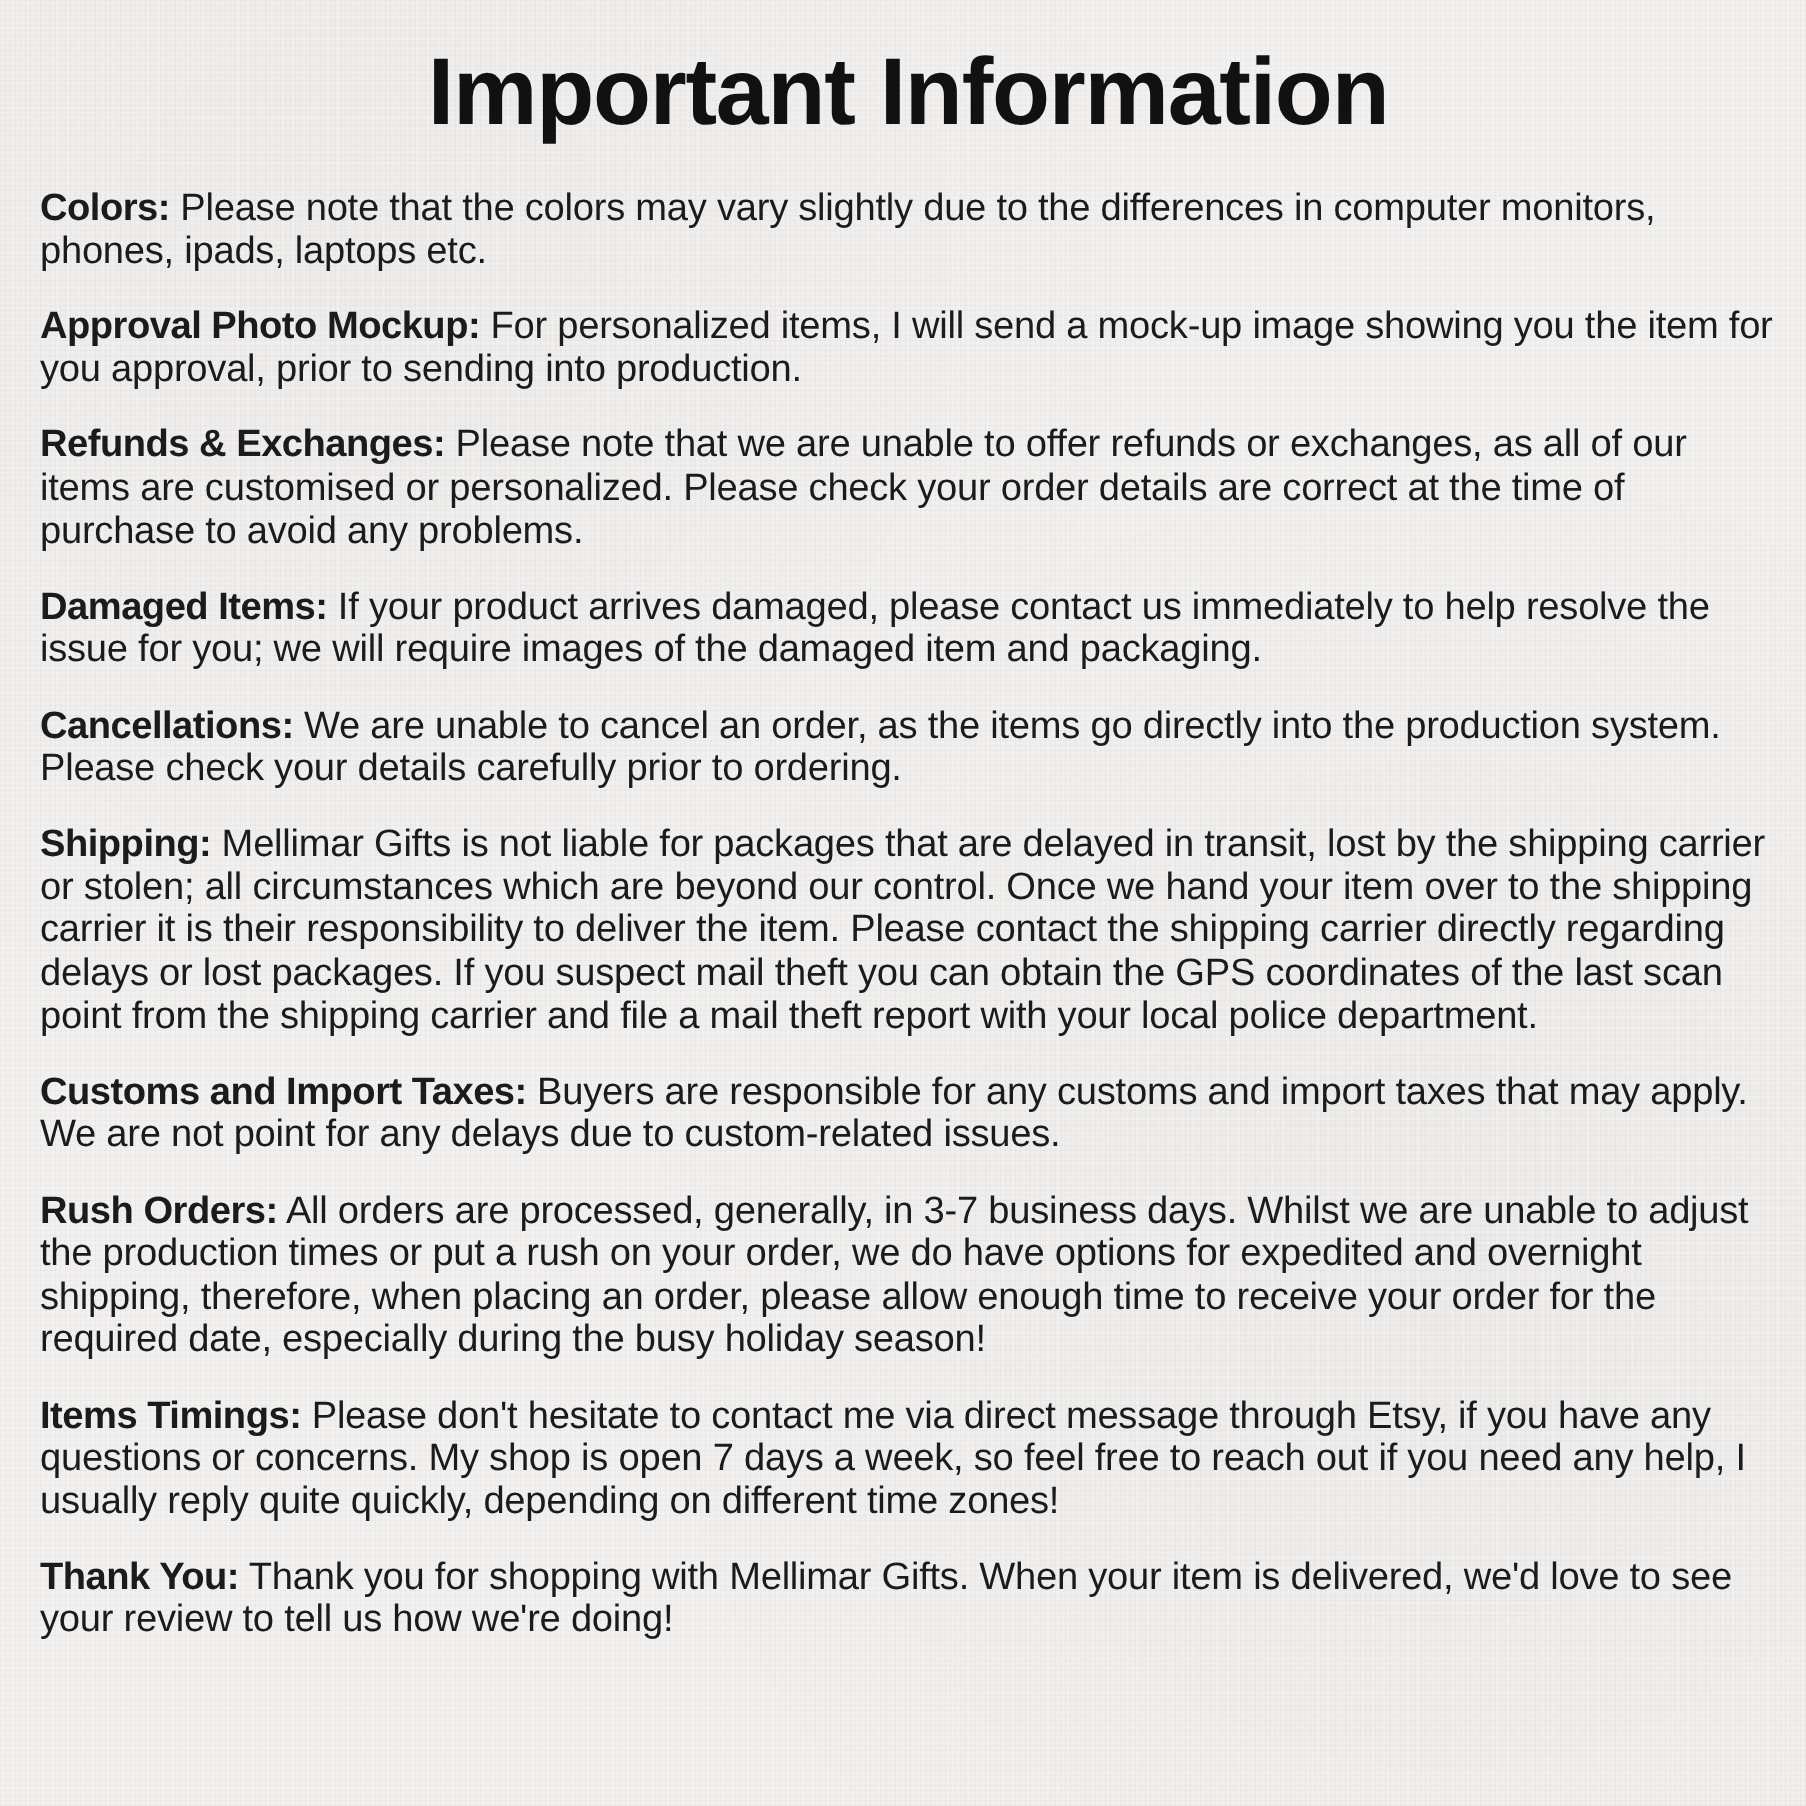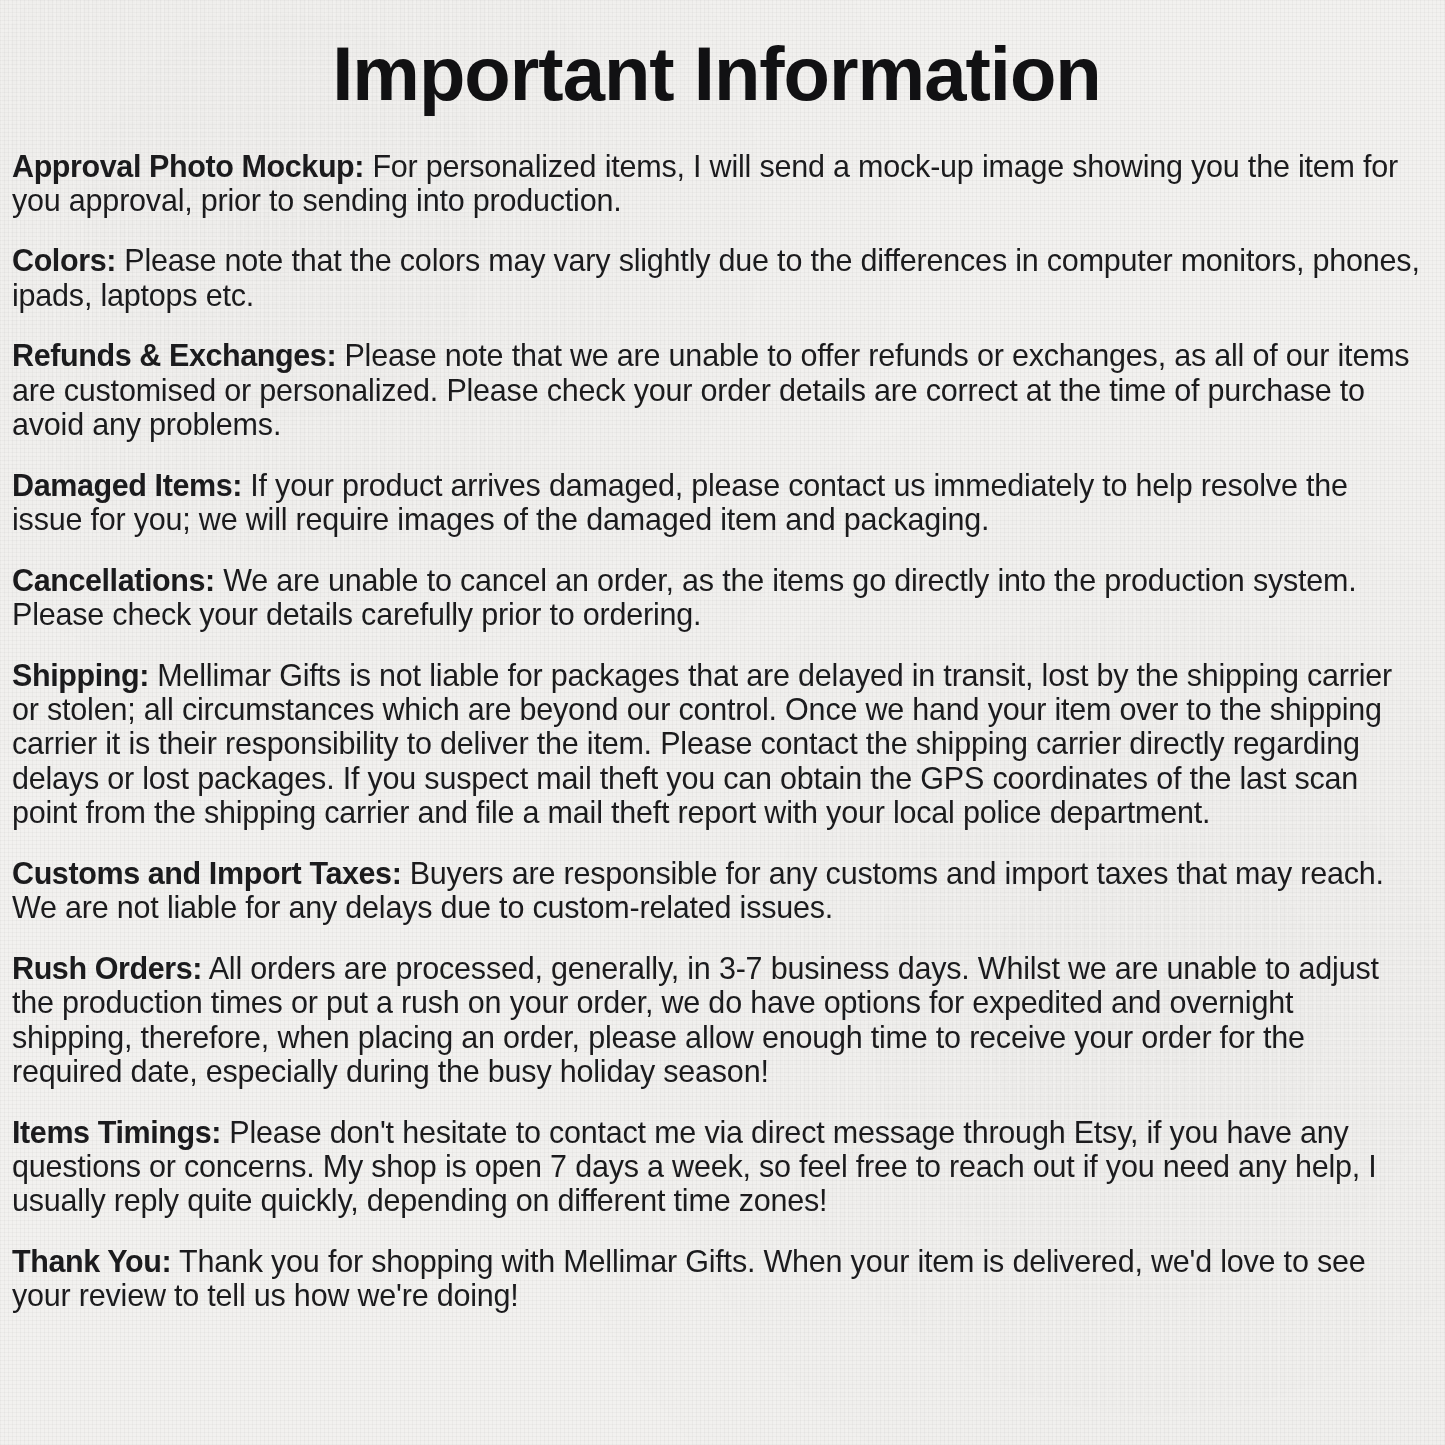--- a/index.html
+++ b/index.html
@@ -26,21 +26,21 @@
       repeating-linear-gradient(90deg, rgba(255,255,255,0.5) 0px, rgba(255,255,255,0.5) 2px, rgba(255,255,255,0) 2px, rgba(255,255,255,0) 9px),
       repeating-linear-gradient(0deg, rgba(255,255,255,0.45) 0px, rgba(255,255,255,0.45) 2px, rgba(255,255,255,0) 2px, rgba(255,255,255,0) 9px),
       radial-gradient(circle at 20% 15%, rgba(0,0,0,0.02), rgba(0,0,0,0) 40%),
       radial-gradient(circle at 80% 70%, rgba(0,0,0,0.025), rgba(0,0,0,0) 45%);
     mix-blend-mode: multiply;
     opacity: 0.85;
   }
   .page {
     position: relative;
     z-index: 2;
-    padding: 26px 24px 0 12px;
+    padding: 26px 24px 0 32px;
     box-sizing: border-box;
     width: 1445px;
   }
   .doc-title {
     text-align: center;
     font-weight: bold;
     font-size: 76px;
     letter-spacing: -1px;
     line-height: 1.06;
     margin: 8px 0 34px 0;
@@ -65,27 +65,27 @@
 </head>
 <body>
 
 <div class="texture"></div>
 
 <div class="page">
 
   <h1 class="doc-title">Important Information</h1>
 
   <p class="section">
-    <span class="label">Approval Photo Mockup:</span>
-    <span class="body">For personalized items, I will send a mock-up image showing you the item for you approval, prior to sending into production.</span>
+    <span class="label">Colors:</span>
+    <span class="body">Please note that the colors may vary slightly due to the differences in computer monitors, phones, ipads, laptops etc.</span>
   </p>
 
   <p class="section">
-    <span class="label">Colors:</span>
-    <span class="body">Please note that the colors may vary slightly due to the differences in computer monitors, phones, ipads, laptops etc.</span>
+    <span class="label">Approval Photo Mockup:</span>
+    <span class="body">For personalized items, I will send a mock-up image showing you the item for you approval, prior to sending into production.</span>
   </p>
 
   <p class="section">
     <span class="label">Refunds &amp; Exchanges:</span>
     <span class="body">Please note that we are unable to offer refunds or exchanges, as all of our items are customised or personalized.  Please check your order details are correct at the time of purchase to avoid any problems.</span>
   </p>
 
   <p class="section">
     <span class="label">Damaged Items:</span>
     <span class="body">If your product arrives damaged, please contact us immediately to help resolve the issue for you; we will require images of the damaged item and packaging.</span>
@@ -96,21 +96,21 @@
     <span class="body">We are unable to cancel an order, as the items go directly into the production system.  Please check your details carefully prior to ordering.</span>
   </p>
 
   <p class="section">
     <span class="label">Shipping:</span>
     <span class="body">Mellimar Gifts is not liable for packages that are delayed in transit, lost by the shipping carrier or stolen; all circumstances which are beyond our control.  Once we hand your item over to the shipping carrier it is their responsibility to deliver the item.  Please contact the shipping carrier directly regarding delays or lost packages.  If you suspect mail theft you can obtain the GPS coordinates of the last scan point from the shipping carrier and file a mail theft report with your local police department.</span>
   </p>
 
   <p class="section">
     <span class="label">Customs and Import Taxes:</span>
-    <span class="body">Buyers are responsible for any customs and import taxes that may reach.  We are not liable for any delays due to custom-related issues.</span>
+    <span class="body">Buyers are responsible for any customs and import taxes that may apply.  We are not point for any delays due to custom-related issues.</span>
   </p>
 
   <p class="section">
     <span class="label">Rush Orders:</span>
     <span class="body">All orders are processed, generally, in 3-7 business days.  Whilst we are unable to adjust the production times or put a rush on your order, we do have options for expedited and overnight shipping, therefore, when placing an order, please allow enough time to receive your order for the required date, especially during the busy holiday season!</span>
   </p>
 
   <p class="section">
     <span class="label">Items Timings:</span>
     <span class="body">Please don't hesitate to contact me via direct message through Etsy, if you have any questions or concerns.  My shop is open 7 days a week, so feel free to reach out if you need any help, I usually reply quite quickly, depending on different time zones!</span>

